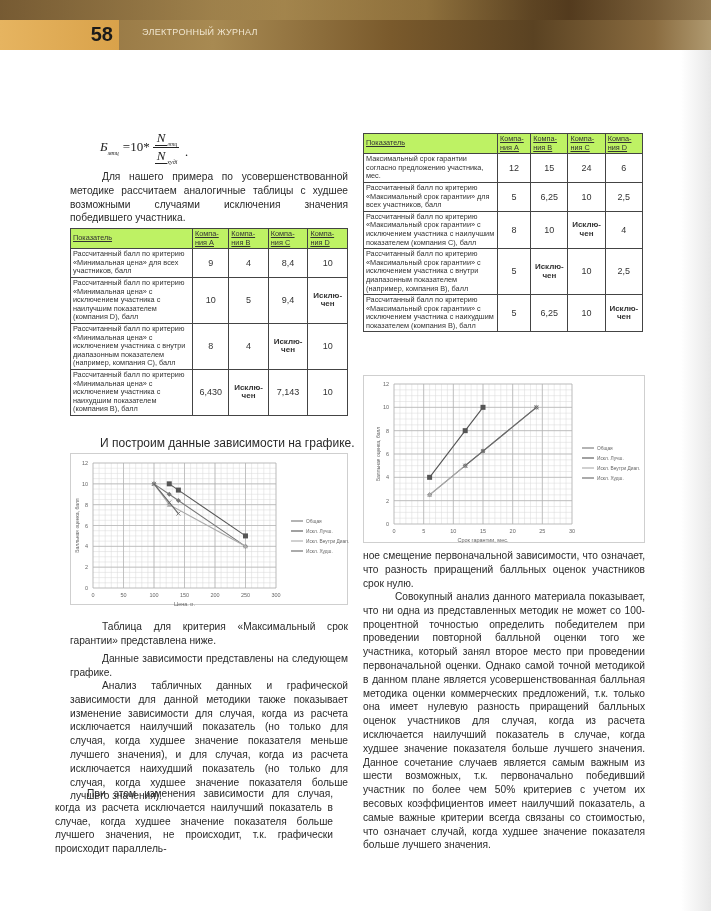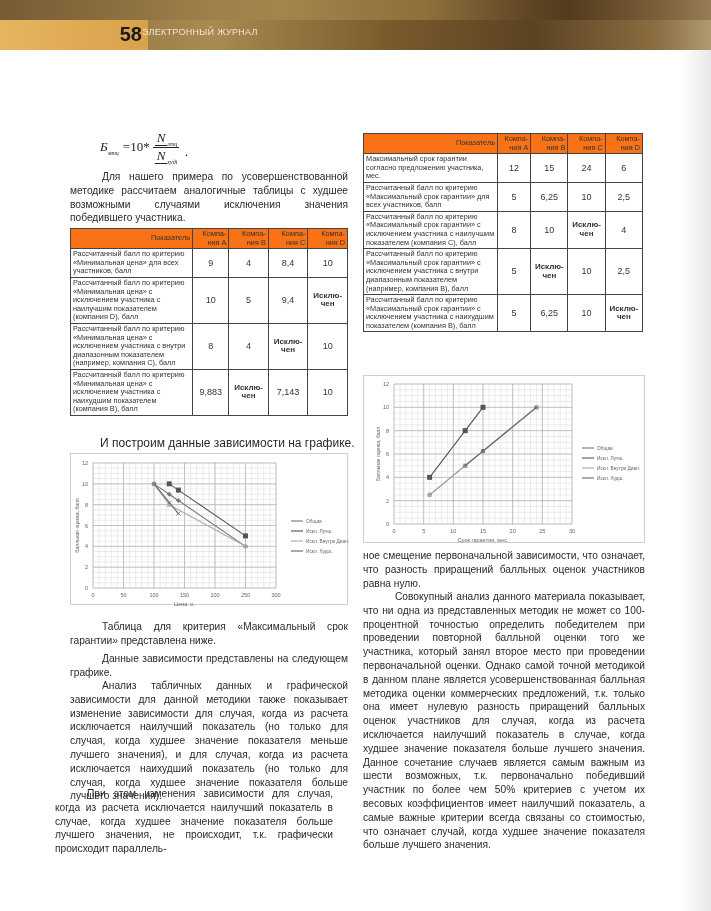--- a/index.html
+++ b/index.html
@@ -1,31 +1,31 @@
 <!DOCTYPE html>
 <html><head>
 <meta charset="utf-8">
 <style>
   * { box-sizing: border-box; margin: 0; padding: 0; }
   body { width: 711px; height: 911px; background: #fff; font-family: "Liberation Sans", sans-serif; color: #222; position: relative; overflow: hidden; }
   .page-shade { position: absolute; right: 0; top: 50px; width: 30px; height: 861px; background: linear-gradient(to right, #fff, #e8e8e8); }
   .header { position: absolute; left: 0; top: 0; width: 711px; height: 50px; background: linear-gradient(to right, #8a6a3a 0%, #a88a52 30%, #7a5a2c 55%, #5a4222 75%, #8a6c40 92%, #b09a70 100%); }
   .header .stripe { position: absolute; left: 0; top: 0; width: 711px; height: 20px; background: linear-gradient(to right, #6e5430, #a88a50 40%, #9a7c44 60%, #4a3218 80%, #8a7048); opacity: .7; }
-  .page-num-box { position: absolute; left: 0; top: 20px; width: 148px; height: 30px; background: linear-gradient(to right, #e6b460, #d9a24a); }
+  .page-num-box { position: absolute; left: 0; top: 20px; width: 119px; height: 30px; background: linear-gradient(to right, #e6b460, #d9a24a); }
   .page-num { position: absolute; right: 6px; top: 3px; font-size: 20px; font-weight: bold; color: #1a1a1a; }
   .journal-title { position: absolute; left: 142px; top: 27px; font-size: 9px; color: #f0e6d0; letter-spacing: .3px; }
   .formula { position: absolute; left: 100px; top: 130px; font-family: "Liberation Serif", serif; font-style: italic; font-size: 13px; display: flex; align-items: center; }
   .formula .frac { display: inline-flex; flex-direction: column; align-items: center; margin-left: 3px; }
   .formula .frac span:first-child { border-bottom: 1px solid #222; padding: 0 2px; }
   .formula sub { font-size: 6px; }
   .para { font-size: 10.2px; line-height: 13.8px; text-align: justify; color: #2a2a2a; }
   .indent { text-indent: 32px; }
   table.data { border-collapse: collapse; font-size: 7.3px; color: #333; position: absolute; }
   table.data th, table.data td { border: 1px solid #444; padding: 1px 2px; line-height: 8.6px; }
-  table.data th { font-weight: normal; text-align: right; background: #f97316; }
+  table.data th { font-weight: normal; text-align: left; background: #bef264; text-decoration: underline; }
   table.data td.num { text-align: center; font-size: 9px; }
   table.data td.excl { font-weight: bold; font-size: 8px; }
   .chart-box { position: absolute; border: 1px solid #cfcfcf; background: #fff; }
   .chart-box svg text { font-family: "Liberation Sans", sans-serif; fill: #666; }
   .footer { position: absolute; left: 70px; top: 940px; font-size: 14px; color: #333; }
 </style>
 </head>
 <body>
 
 <div class="page-shade"></div>
@@ -77,21 +77,21 @@
       </tr>
       <tr>
         <td>Рассчитанный балл по критерию «Минимальная цена» с исключением участника с внутри диапазонным показателем (например, компания C), балл</td>
         <td class="num">8</td>
         <td class="num">4</td>
         <td class="num excl">Исклю-чен</td>
         <td class="num">10</td>
       </tr>
       <tr>
         <td>Рассчитанный балл по критерию «Минимальная цена» с исключением участника с наихудшим показателем (компания B), балл</td>
-        <td class="num">9,883</td>
+        <td class="num">6,430</td>
         <td class="num excl">Исклю-чен</td>
         <td class="num">7,143</td>
         <td class="num">10</td>
       </tr>
     </tbody>
 </table>
 
 <p class="para" style="position:absolute;left:100px;top:437px;width:260px;font-size:12px;">И построим данные зависимости на графике.</p>
 
 <div class="chart-box" style="left:70px;top:453px;width:278px;height:152px;">
@@ -399,16 +399,16 @@
         <line x1="117" y1="73.08333333333333" x2="121" y2="77.08333333333333" stroke="#666666" stroke-width="0.8"></line>
         <line x1="117" y1="77.08333333333333" x2="121" y2="73.08333333333333" stroke="#666666" stroke-width="0.8"></line>
         <line x1="170.4" y1="29.33333333333333" x2="174.4" y2="33.33333333333333" stroke="#666666" stroke-width="0.8"></line>
         <line x1="170.4" y1="33.33333333333333" x2="174.4" y2="29.33333333333333" stroke="#666666" stroke-width="0.8"></line>
         <line x1="218" x2="230" y1="102" y2="102" stroke="#666666" stroke-width="1.1"></line>
         <text x="233" y="104" font-size="4.8">Искл. Худш.</text>
       </g>
     </svg>
 </div>
 
-<p class="para" style="position:absolute;left:363px;top:549px;width:282px;">ное смещение первоначальной зависимости, что означает, что разность приращений балльных оценок участников равна нулю.</p>
+<p class="para" style="position:absolute;left:363px;top:549px;width:282px;">ное смещение первоначальной зависимости, что означает, что разность приращений балльных оценок участников срок нулю.</p>
 <p class="para indent" style="position:absolute;left:363px;top:590px;width:282px;">Совокупный анализ данного материала показывает, что ни одна из представленных методик не может со 100-процентной точностью определить победителем при проведении повторной балльной оценки того же участника, который занял второе место при проведении первоначальной оценки. Однако самой точной методикой в данном плане является усовершенствованная балльная методика оценки коммерческих предложений, т.к. только она имеет нулевую разность приращений балльных оценок участников для случая, когда из расчета исключается наилучший показатель в случае, когда худшее значение показателя больше лучшего значения. Данное сочетание случаев является самым важным из шести возможных, т.к. первоначально победивший участник по более чем 50% критериев с учетом их весовых коэффициентов имеет наилучший показатель, а самые важные критерии всегда связаны со стоимостью, что означает случай, когда худшее значение показателя больше лучшего значения.</p>
 
 <div class="footer">3info.by</div>
 
 </body></html>

